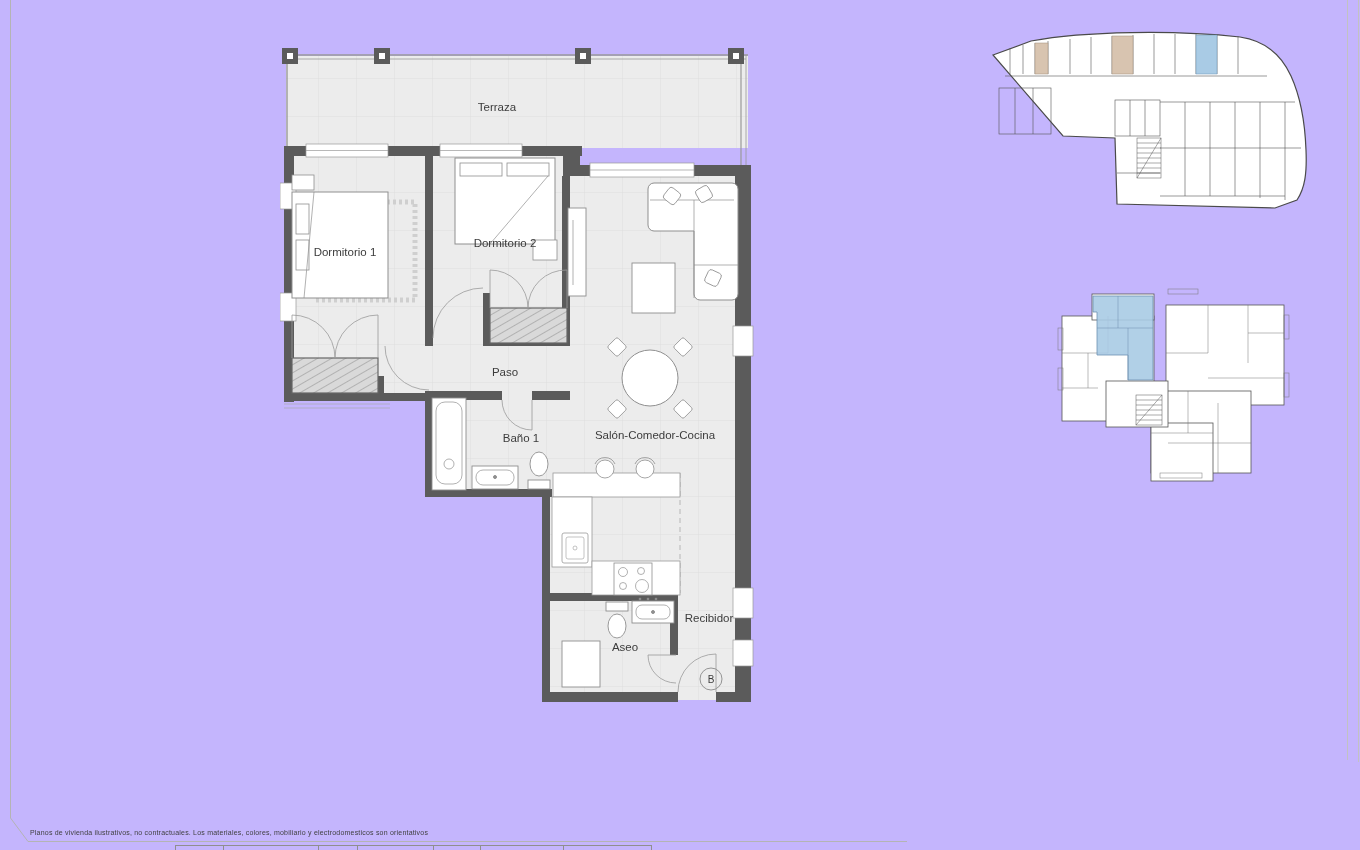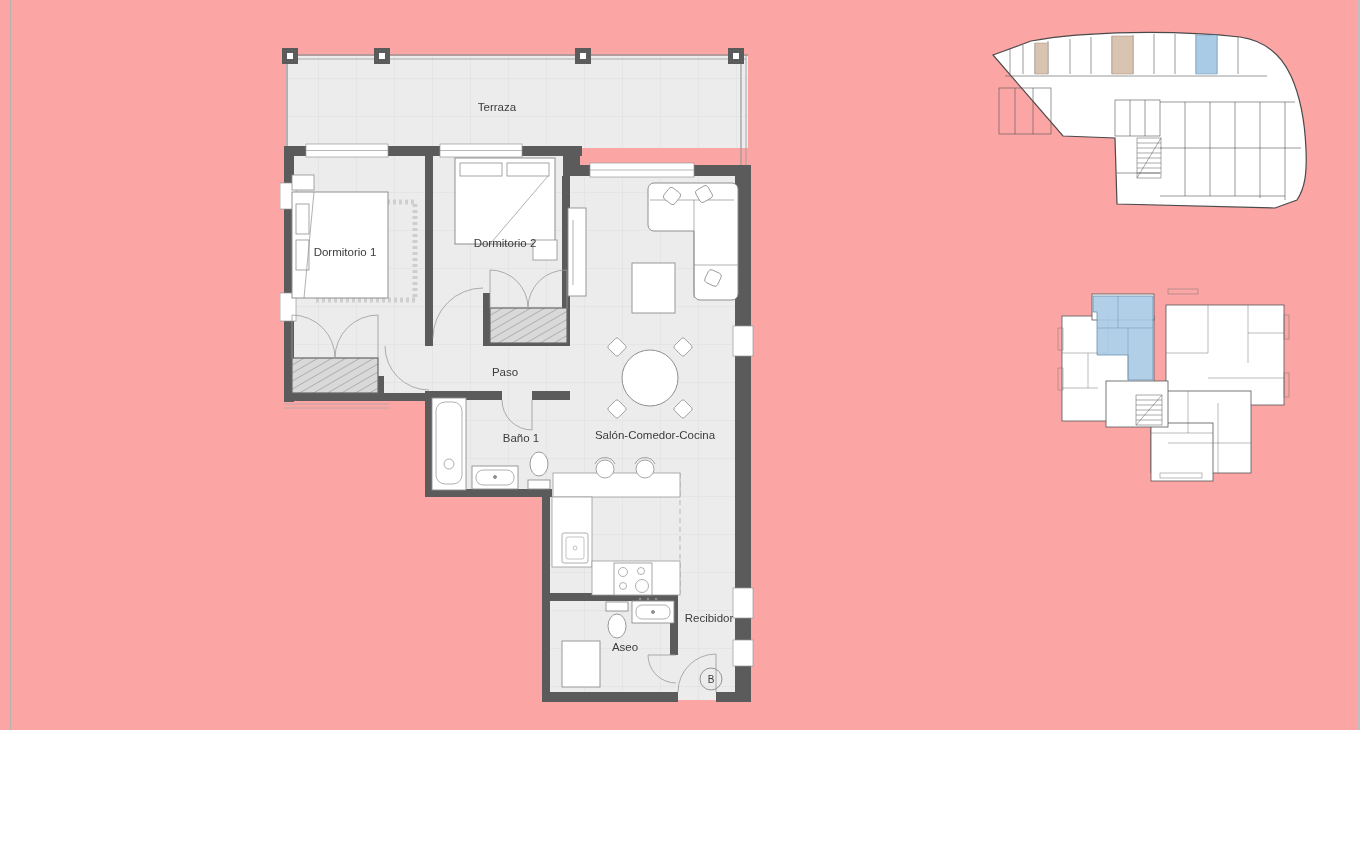--- a/index.html
+++ b/index.html
@@ -1,17 +1,17 @@
 <!DOCTYPE html>
 <html><head>
 <meta charset="utf-8">
 <style>
   html,body{margin:0;padding:0;background:#fff;}
   body{font-family:"Liberation Sans", sans-serif;}
-  .canvas{position:relative;width:1360px;height:730px;background:#fca5a5;overflow:hidden;}
+  .canvas{position:relative;width:1360px;height:850px;background:#c4b5fd;overflow:hidden;}
   svg{position:absolute;display:block;}
   text{font-family:"Liberation Sans", sans-serif;fill:#3c3c3c;}
   .room-label{font-size:11.5px;}
   .marker-label{font-size:10px;}
   .disclaimer{position:absolute;left:30px;top:829px;font-size:7px;color:#3f3f3f;letter-spacing:.2px;white-space:nowrap;}
   .title-block{position:absolute;left:175px;top:845px;width:477px;height:5px;border-top:1px solid #8f8f8f;}
   .title-block .vdiv{position:absolute;top:0;width:1px;height:5px;background:#8f8f8f;}
 </style>
 </head>
 <body>

